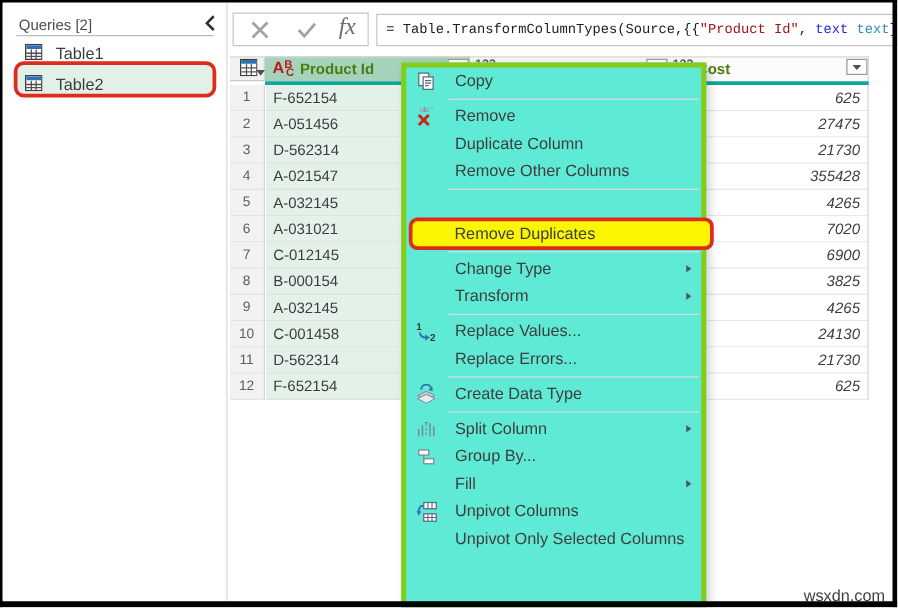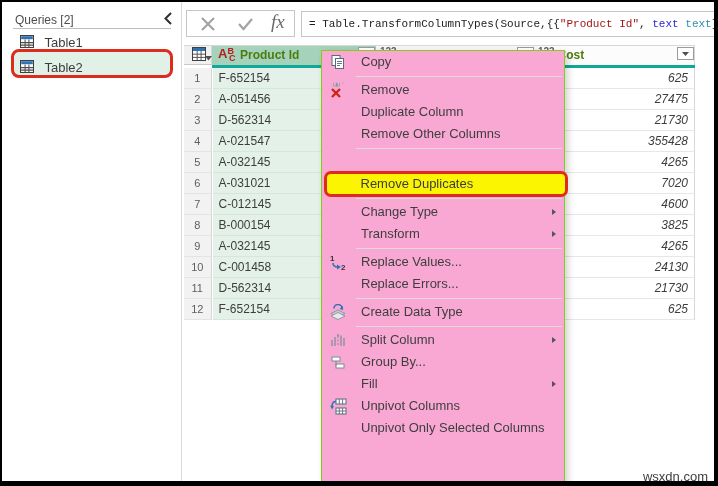--- a/index.html
+++ b/index.html
@@ -40,21 +40,21 @@
 .fbtn { top:46.5px; width:17px; height:13px; background:#fff; border:1px solid #9b9b9b; text-align:center; }
 .fbtn svg { display:block; margin:4px auto 0; }
 .gut { left:183.5px; width:28.5px; height:21px; background:#f2f2f2; border-right:1px solid #d6d6d6; border-bottom:1px solid #e3e3e3;
   font-size:11px; color:#5e5e5e; text-align:center; line-height:20px; }
 .pcell { left:212.5px; width:163.5px; height:21px; background:#e4f1e9; border-bottom:1px solid #d5e6db;
   font-size:12px; color:#3d3d3d; line-height:20px; padding-left:6px; }
 .ccell { left:536.5px; width:158.5px; height:21px; background:#fff; border-bottom:1px solid #e7e7e7; border-right:1px solid #d6d6d6;
   font-size:12px; font-style:italic; color:#3d3d3d; line-height:20px; text-align:right; padding-right:6px; }
 
 
-.menu { left:321px; top:49.5px; width:244px; height:437px; background:#f9a8d4; border:1px solid #84cc16;
+.menu { left:321px; top:49.5px; width:244px; height:437px; background:#5eead4; border:4px solid #84cc16;
   box-shadow:3px 3px 7px rgba(0,0,0,0.18); z-index:20; padding-top:0.5px; }
 .mi { position:relative; height:22px; line-height:22px; padding-left:39px; font-size:13px; color:#3e3e3e; white-space:nowrap; }
 .mi svg.ic { position:absolute; left:8px; top:3px; }
 .sep { position:relative; height:6px; }
 .sep:after { content:""; position:absolute; left:34px; right:2px; top:2.5px; height:1px; background:#dcdcdc; }
 .sub:after { content:""; position:absolute; right:8px; top:7.5px; width:0; height:0;
   border-left:4.5px solid #555; border-top:3.2px solid transparent; border-bottom:3.2px solid transparent; }
 .rdup { position:absolute; left:2px; top:120px; width:244px; height:26px; background:#fbf501;
   border:3.5px solid #dd2b1d; border-radius:7px; z-index:6; line-height:19px; padding-left:33.5px;
   font-size:13px; color:#3c3c3c; }
@@ -151,21 +151,21 @@
     <div class="abs pcell" style="top:131px">A-021547</div>
     <div class="abs ccell" style="top:131px">355428</div>
     <div class="abs gut" style="top:152px">5</div>
     <div class="abs pcell" style="top:152px">A-032145</div>
     <div class="abs ccell" style="top:152px">4265</div>
     <div class="abs gut" style="top:173px">6</div>
     <div class="abs pcell" style="top:173px">A-031021</div>
     <div class="abs ccell" style="top:173px">7020</div>
     <div class="abs gut" style="top:194px">7</div>
     <div class="abs pcell" style="top:194px">C-012145</div>
-    <div class="abs ccell" style="top:194px">4600</div>
+    <div class="abs ccell" style="top:194px">6900</div>
     <div class="abs gut" style="top:215px">8</div>
     <div class="abs pcell" style="top:215px">B-000154</div>
     <div class="abs ccell" style="top:215px">3825</div>
     <div class="abs gut" style="top:236px">9</div>
     <div class="abs pcell" style="top:236px">A-032145</div>
     <div class="abs ccell" style="top:236px">4265</div>
     <div class="abs gut" style="top:257px">10</div>
     <div class="abs pcell" style="top:257px">C-001458</div>
     <div class="abs ccell" style="top:257px">24130</div>
     <div class="abs gut" style="top:278px">11</div>

